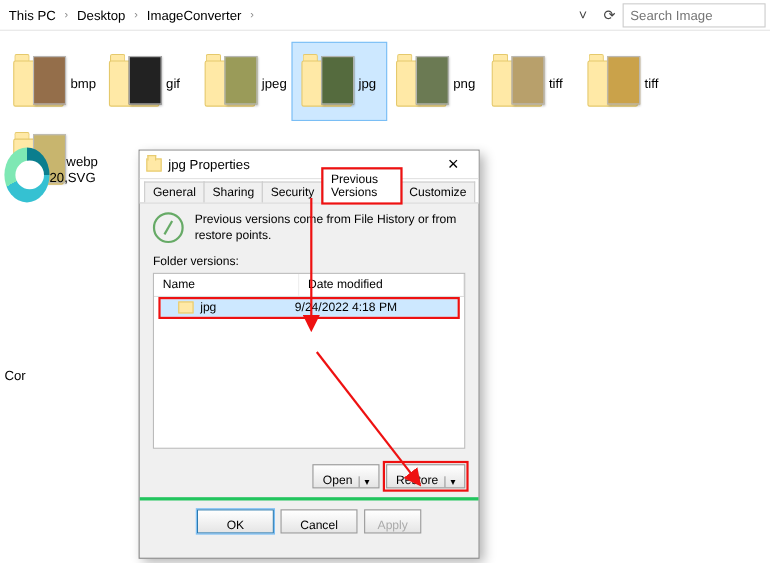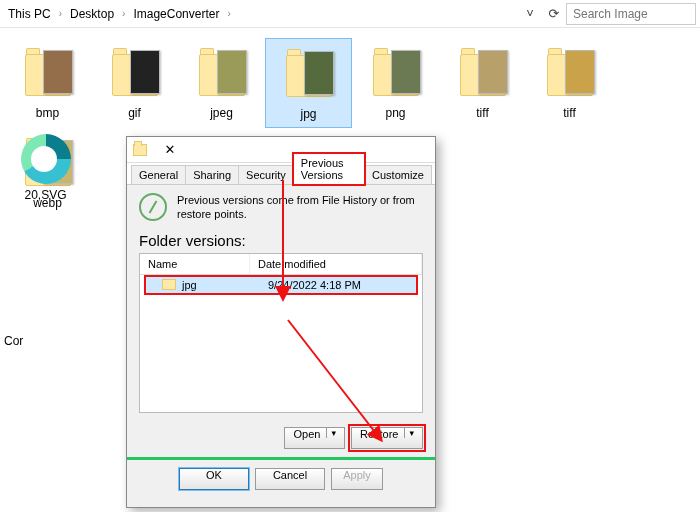--- a/index.html
+++ b/index.html
@@ -5,21 +5,21 @@
   *{box-sizing:border-box}
   body{margin:0;width:700px;height:512px;background:#fff;font-family:"Segoe UI",Arial,sans-serif;font-size:11px;overflow:hidden;position:relative;color:#000}
   .explorer{position:absolute;inset:0}
   .addrbar{height:28px;display:flex;align-items:center;padding:0 4px;border-bottom:1px solid #e5e5e5}
   .crumb{padding:2px 4px;font-size:12px}
   .chev{padding:0 4px;color:#888;font-size:10px}
   .spacer{flex:1}
   .addr-ico{width:24px;height:24px;display:flex;align-items:center;justify-content:center;color:#444;font-size:13px}
   .search{width:130px;height:22px;border:1px solid #ccc;padding:2px 6px;font-size:12px;color:#1d4ed8}
   .items{display:flex;flex-wrap:wrap;padding:10px 4px;gap:0}
-  .fi{width:87px;display:flex;flex-direction:column;align-items:center;padding:6px 2px;cursor:default}
+  .fi{width:87px;display:flex;flex-direction:row;align-items:center;padding:6px 2px;cursor:default}
   .fi.sel{background:#cde8ff;border:1px solid #7abef5}
   .thumb{width:58px;height:58px;position:relative;display:flex;align-items:center;justify-content:center}
   .folder-back{position:absolute;left:6px;top:10px;width:46px;height:42px;background:#ffe9a6;border:1px solid #e5c96c;border-radius:2px}
   .folder-tab{position:absolute;left:7px;top:4px;width:14px;height:8px;background:#ffe9a6;border:1px solid #e5c96c;border-bottom:none;border-radius:2px 2px 0 0}
   .preview{position:absolute;width:30px;height:44px;left:24px;top:6px;border:1px solid #bbb;box-shadow:1px 1px 2px rgba(0,0,0,.25)}
   .fi-lbl{margin-top:4px;font-size:12px;text-align:center}
   .edge{width:50px;height:50px;border-radius:50%;background:conic-gradient(#0b7e8e 0deg 90deg,#35c1d2 90deg 240deg,#7ee8b4 240deg 360deg);position:relative}
   .edge::after{content:"";position:absolute;left:10px;top:12px;width:26px;height:26px;border-radius:50%;background:#fff}
   .side-label{position:absolute;left:4px;top:334px;font-size:12px}
   
@@ -31,32 +31,32 @@
   .tb-close{width:34px;height:20px;display:flex;align-items:center;justify-content:center;font-size:13px}
   .tabs{display:flex;align-items:flex-end;height:22px;background:#fff;padding:0 4px;border-bottom:1px solid #ccc;font-size:11px}
   .tab{padding:3px 7px;border:1px solid #ccc;border-bottom:none;background:#f0f0f0;margin-right:-1px;position:relative}
   .tab.active{background:#fff;z-index:2;border-bottom:1px solid #fff;margin-bottom:-1px}
   .tab.hl{outline:2px solid #e11;outline-offset:-1px}
   .body{padding:8px 12px}
   .info{display:flex;gap:10px;margin-bottom:10px}
   .info-ico{width:28px;height:28px;border:2px solid #6a6;border-radius:50%;position:relative;flex-shrink:0}
   .info-ico::after{content:"";position:absolute;left:11px;top:5px;width:2px;height:14px;background:#6a6;transform:rotate(30deg)}
   .info-txt{font-size:11px;line-height:1.3}
-  .sect-lbl{font-size:15px;margin:2px 0 4px}
+  .sect-lbl{font-size:11px;margin:2px 0 4px}
   .list{border:1px solid #bbb;background:#fff;height:160px;font-size:11px;overflow:hidden}
   .list-hdr{display:flex;border-bottom:1px solid #ddd}
   .list-hdr div{padding:4px 8px;border-right:1px solid #eee}
-  .col-name{width:110px}.col-date{flex:1}
+  .col-name{width:132px}.col-date{flex:1}
   .group{padding:4px 8px}
   .row{display:flex;align-items:center;margin:2px 6px;padding:2px 2px}
   .row.sel{background:#cde8ff;outline:2px solid #e11}
   .row-ico{width:14px;height:11px;background:#ffe9a6;border:1px solid #e5c96c;margin:0 6px 0 14px}
   .row-name{width:86px}
   .btnrow{display:flex;justify-content:flex-end;gap:6px;margin-top:14px}
-  .btn{height:22px;padding:0 8px;border:1px solid #999;background:linear-gradient(#fff,#e5e5e5);font-size:11px;display:flex;align-items:flex-start}
+  .btn{height:22px;padding:0 8px;border:1px solid #999;background:linear-gradient(#fff,#e5e5e5);font-size:11px;display:flex;align-items:flex-end}
   .btn .ar{border-left:1px solid #999;margin-left:6px;padding-left:4px;font-size:9px}
   .btn.hl{outline:2px solid #e11;outline-offset:1px}
   .dlg-ftr{display:flex;justify-content:center;gap:6px;padding:8px 0;border-top:3px solid #22c55e;margin-top:auto}
   .btn.primary{border:1px solid #2a7ab0;outline:1px solid #7abef5}
   .btn.disabled{color:#aaa}
   svg.anno{position:absolute;pointer-events:none}
 </style>
 </head>
 <body>
 
@@ -145,20 +145,21 @@
     <div class="edge"></div>
     <div class="fi-lbl">20,SVG</div>
   </div>
 
   <div class="side-label">Cor</div>
 </div>
 
 <div class="dialog">
   <div class="titlebar">
     <div class="tb-ico"></div>
+    <div class="tb-title">jpg Properties</div>
     <div class="tb-close">✕</div>
   </div>
   <div class="tabs" id="dlg-tabs">
       <div class="tab">General</div>
       <div class="tab">Sharing</div>
       <div class="tab">Security</div>
       <div class="tab active hl">Previous Versions</div>
       <div class="tab">Customize</div>
     </div>
   <div class="body">

